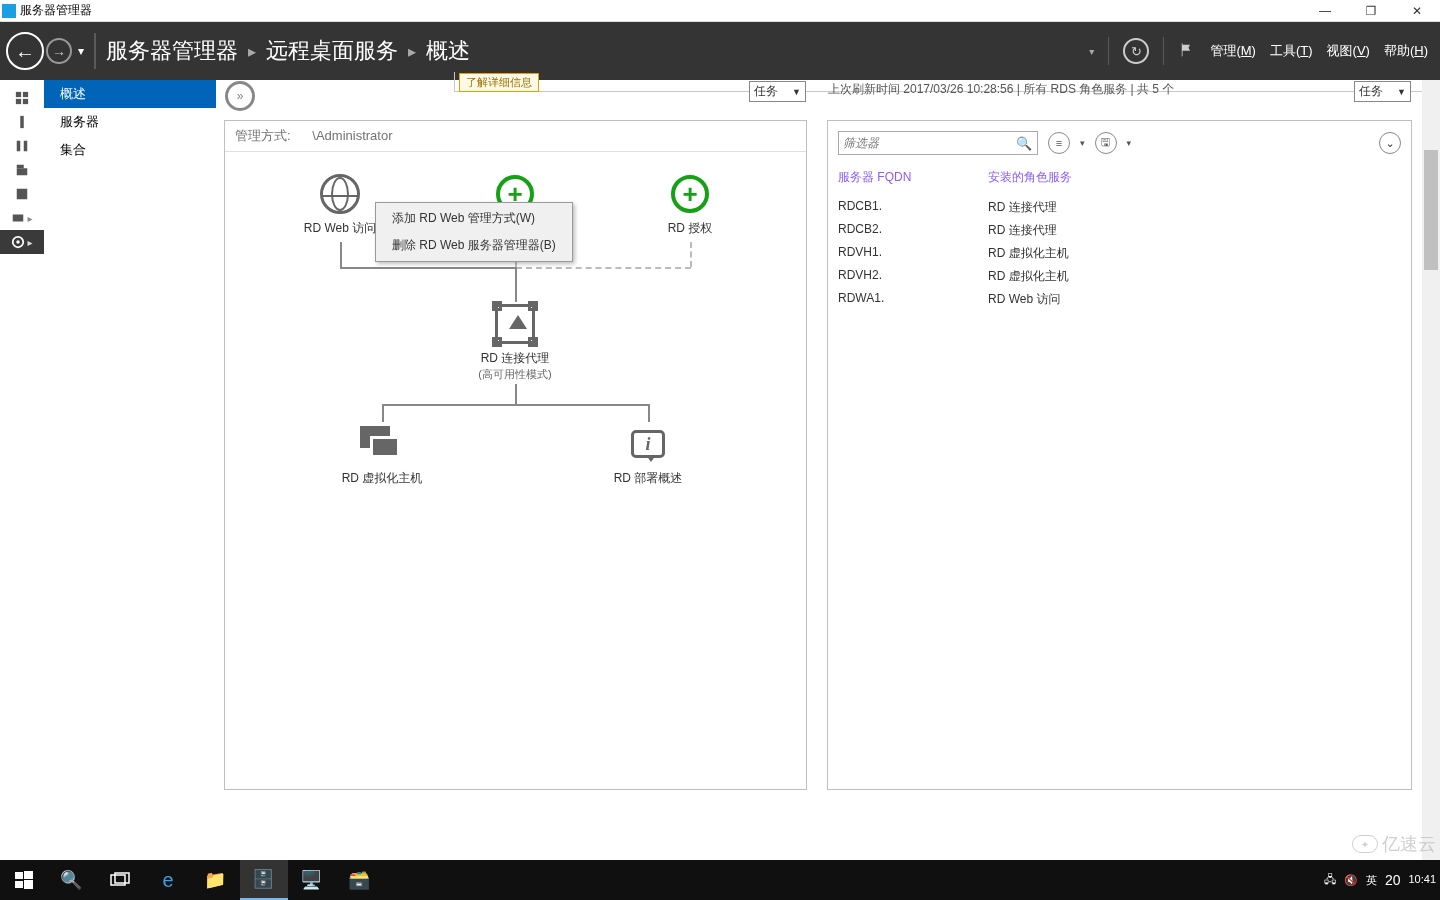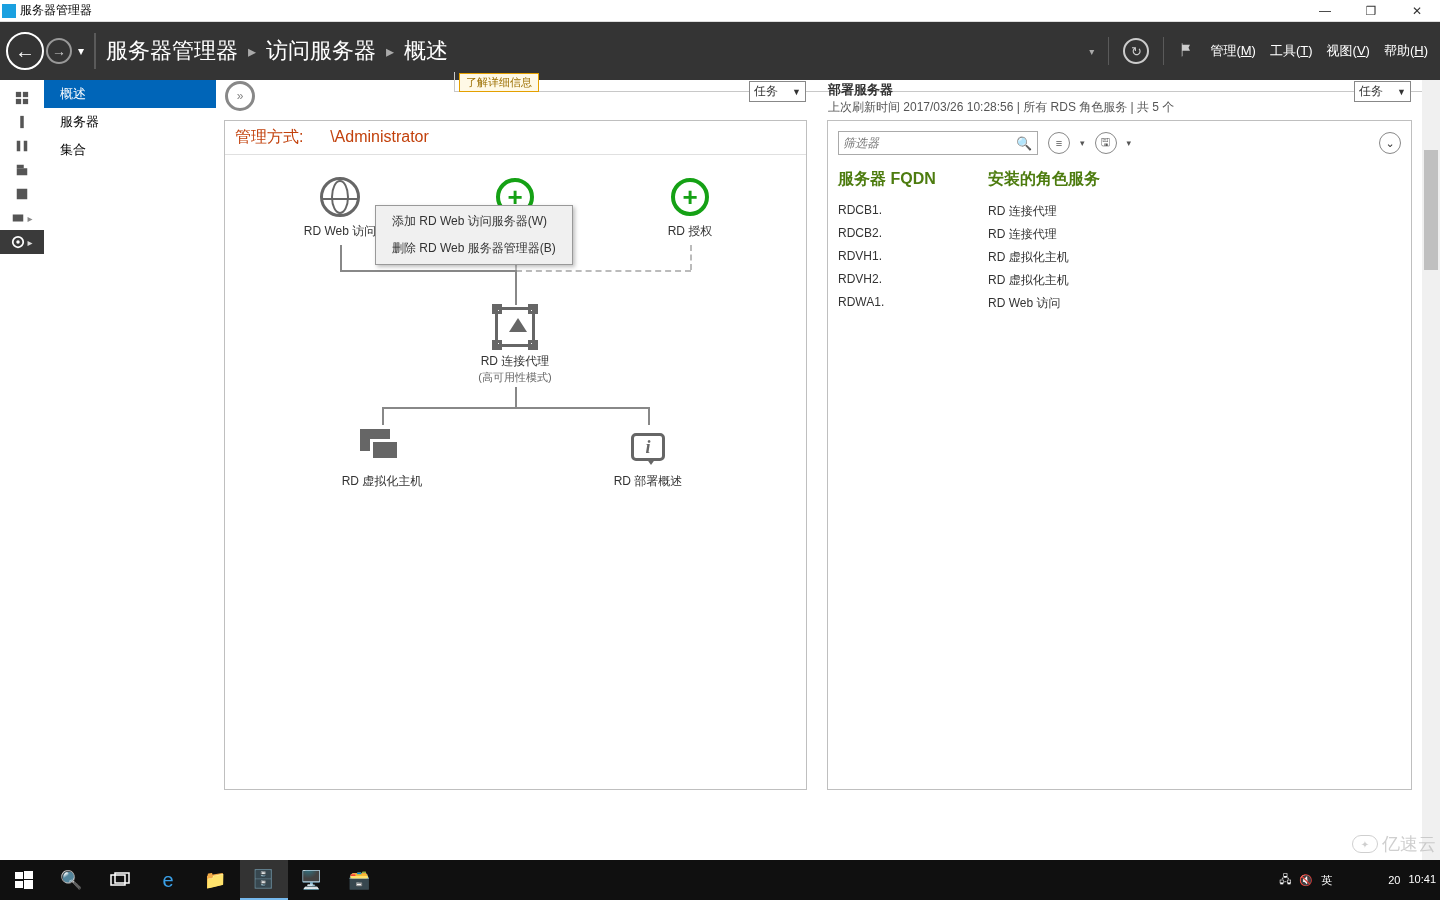--- a/index.html
+++ b/index.html
@@ -56,21 +56,21 @@
 .right-panel { flex:1; height: 670px; margin-top:40px;}
 
 .section-head { display:flex; align-items:flex-start; position:absolute; top:-40px; left:0; right:0; }
 .sh-icon { width:30px;height:30px;border:3px solid #888;border-radius:50%;display:flex;align-items:center;justify-content:center;margin-right:8px;color:#888;}
 .sh-texts { display:flex; flex-direction:column;}
 .sh-title { font-size:13px; font-weight:bold;}
 .sh-sub { font-size:12px; color:#555;}
 .tasks-dd { margin-left:auto; border:1px solid #888; background:#fff; font-size:12px; padding:1px 4px; display:flex; align-items:center; gap:14px;}
 .tasks-dd .tri{font-size:9px;}
 
-.left-panel .mgmt-row{ padding:6px 10px; border-bottom:1px solid #e0e0e0; font-size:16px; color:#c2410c;}
+.left-panel .mgmt-row{ padding:6px 10px; border-bottom:1px solid #e0e0e0; font-size:13px; color:#737373;}
 
 .diagram { position:relative; width:100%; height:560px; }
 .dnode { position:absolute; width:150px; text-align:center; }
 .dnode .dlabel{ font-size:12px; margin-top:4px; color:#333;}
 .dnode .dsub{ font-size:11px; color:#666;}
 .diag-icon{ width:44px;height:44px; margin:0 auto; display:flex;align-items:center;justify-content:center;}
 .plus-circle{ width:38px;height:38px;border:4px solid #15a115;border-radius:50%;display:flex;align-items:center;justify-content:center;color:#15a115;font-size:26px;font-weight:bold;}
 .globe{ width:40px;height:40px;border:3px solid #666;border-radius:50%;position:relative;}
 .globe::before{content:"";position:absolute;left:8px;right:8px;top:0;bottom:0;border:2px solid #666;border-radius:50%;}
 .globe::after{content:"";position:absolute;top:18px;left:0;right:0;height:2px;background:#666;}
@@ -96,21 +96,21 @@
 
 
 .right-panel .toolbar{ padding:10px; display:flex; align-items:center; gap:10px;}
 .filter-box{ flex:1; max-width:200px; height:24px; border:1px solid #aaa; display:flex; align-items:center; padding:0 4px;}
 .filter-box input{ border:none; outline:none; flex:1; font-style:italic; color:#888; font-size:12px; background:transparent;}
 .round-btn{ width:22px;height:22px;border:1px solid #888;border-radius:50%;display:flex;align-items:center;justify-content:center;font-size:11px;color:#555;}
 .tiny-tri{font-size:9px;color:#555;}
 .expand-btn{ margin-left:auto; width:22px;height:22px;border:1px solid #888;border-radius:50%;display:flex;align-items:center;justify-content:center;}
 
 .table-head{ display:flex; padding:4px 10px; gap:40px; border-bottom: none;}
-.table-head .th{ color:#4d7c0f; font-size:16px; cursor:pointer;font-weight:bold;}
+.table-head .th{ color:#8b5cf6; font-size:12px; cursor:pointer;}
 .th1{ width:110px;}
 .table-rows{ padding:6px 10px;}
 .trow{ display:flex; gap:40px; padding:3px 0;}
 .trow .c1{ width:110px; font-size:12px;}
 .trow .c2{ font-size:12px;}
 
 
 .taskbar { height:40px; background:#101010; display:flex; align-items:center; color:#fff;}
 .taskbar .tb-item{ width:48px; height:40px; display:flex; align-items:center; justify-content:center;}
 .taskbar .tb-item.active{ background:#333; border-bottom:2px solid #76b9ed;}
@@ -139,21 +139,21 @@
       </div>
     <div class="navcircle" style="width:26px;height:26px;border-width:2px;">
         <span style="font-size:14px;">→</span>
       </div>
     <span class="tri" style="margin-left:4px;">▾</span>
   </div>
   <div class="navsep"></div>
   <div class="breadcrumb">
     <span>服务器管理器</span>
     <span class="sep">▸</span>
-    <span>访问服务器</span>
+    <span>远程桌面服务</span>
     <span class="sep">▸</span>
     <span>概述</span>
   </div>
   <div class="menus">
     <span class="tri">▾</span>
     <span class="hb-divider"></span>
     <span class="refresh-circle">↻</span>
     <span class="hb-divider"></span>
     <span class="flag-icon">
       <svg viewBox="0 0 24 24">
@@ -258,21 +258,21 @@
               </div>
         </div>
         <div class="dnode" style="left:390px;top:20px;">
           <div class="diag-icon">
                 <div class="plus-circle">+</div>
               </div>
           <div class="dlabel">RD 授权</div>
         </div>
 
         <div class="ctx-menu" style="left:150px; top:50px;">
-          <div class="mitem">添加 RD Web 访问服务器(W)</div>
+          <div class="mitem">添加 RD Web 管理方式(W)</div>
           <div class="mitem">删除 RD Web 服务器管理器(B)</div>
         </div>
 
         <div class="dline vsolid" style="left:115px;top:90px;height:25px;"></div>
         <div class="dline vdashed" style="left:290px;top:90px;height:25px;"></div>
         <div class="dline vdashed" style="left:465px;top:90px;height:25px;"></div>
         <div class="dline solid" style="left:115px;top:115px;width:176px;"></div>
         <div class="dline dashed" style="left:291px;top:115px;width:175px;"></div>
         <div class="dline vsolid" style="left:290px;top:115px;height:35px;"></div>
 
@@ -311,21 +311,20 @@
                 </div>
               </div>
           <div class="dlabel">RD 部署概述</div>
         </div>
       </div>
     </div>
 
     <div class="panel right-panel">
       <div class="section-head" style="left:0;">
         <div class="sh-texts">
-          <span class="sh-title">部署服务器</span>
           <span class="sh-sub">上次刷新时间 2017/03/26 10:28:56 | 所有 RDS 角色服务  | 共 5 个</span>
         </div>
         <div class="tasks-dd">
           <span>任务</span>
               <span class="tri">▼</span>
         </div>
       </div>
 
       <div class="toolbar">
         <div class="filter-box">
@@ -412,18 +411,18 @@
       <span style="font-size:18px;color:#6aa0c8;">🖥️</span>
     </div>
   <div class="tb-item">
       <span style="font-size:18px;color:#2aa060;">🗃️</span>
     </div>
 
   <div class="tb-right">
     <span>🖧</span>
     <span>🔇</span>
     <span>英</span>
-    <span style="font-size:11px;margin-left:48px;">20</span>
+    <span style="font-size:14px;">20</span>
     <div class="tb-clock">
       <div>10:41</div>
     </div>
   </div>
 </div>
 
 </body></html>

